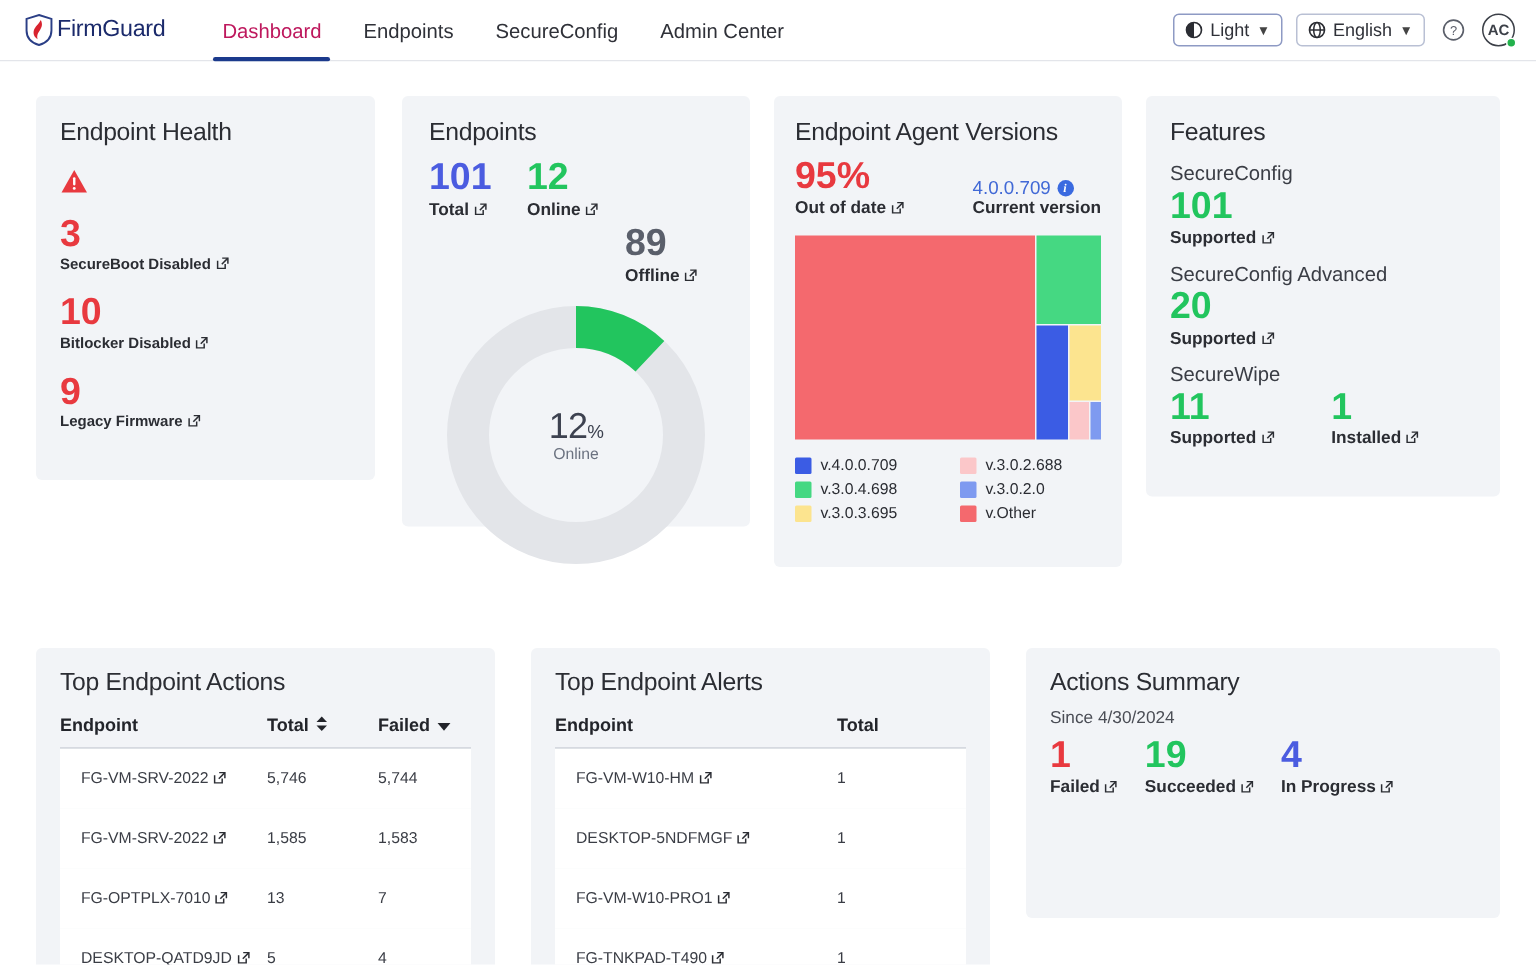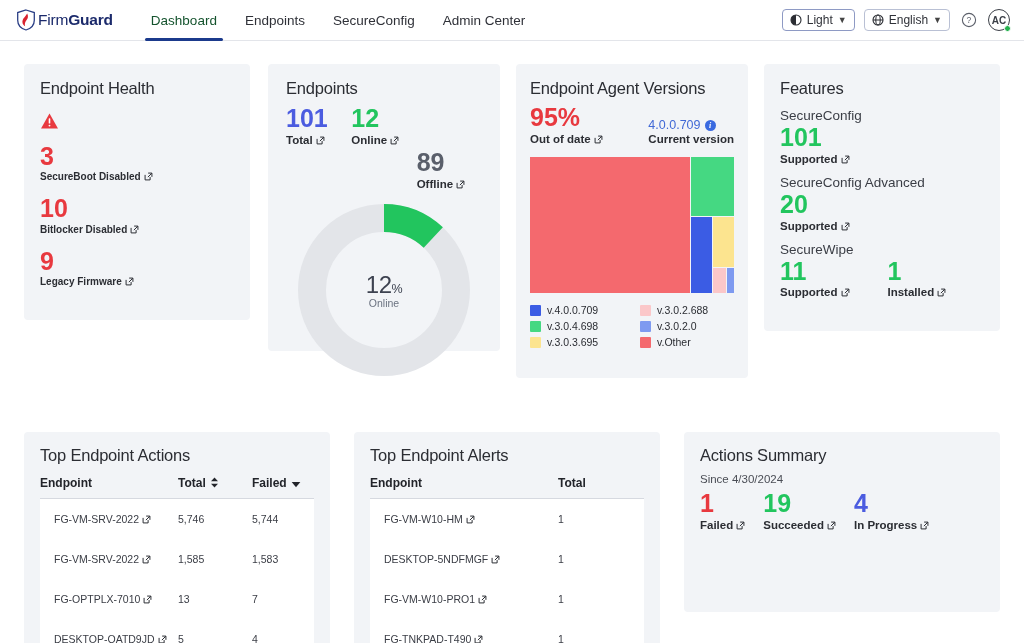--- a/index.html
+++ b/index.html
@@ -14,29 +14,29 @@
 
   
   .header {
     position: absolute; left: 0; top: 0; width: 1024px; height: 41px;
     background: #fff; border-bottom: 1px solid #e3e5ea;
     display: flex; align-items: center;
   }
   .brand { display: flex; align-items: center; margin-left: 16px; gap: 2px; }
   .brand-logo { width: 20px; height: 22px; display:block; }
   .brand-text { font-size: 15.5px; color: #1b2a6b; letter-spacing: -0.2px; }
-  .brand-text b { font-weight: 700; }
+  .brand-text b { font-weight: 400; }
   .brand-text span.light { font-weight: 400; }
 
   .nav { display: flex; align-items: stretch; height: 41px; margin-left: 24px; }
   .nav-item {
     display: flex; align-items: center; padding: 0 14px; height: 41px;
     font-size: 13.5px; color: #2f3138; cursor: pointer; position: relative;
   }
-  .nav-item.active { color: #14532d; justify-content: flex-end; }
+  .nav-item.active { color: #be185d; justify-content: flex-end; }
   .nav-item.active::after {
     content: ""; position: absolute; left: 8px; right: 8px; bottom: 0;
     height: 3px; background: #1b3a8c; border-radius: 2px;
   }
 
   .header-right {
     margin-left: auto; margin-right: 14px;
     display: flex; align-items: center; gap: 9px;
   }
   .pill {

